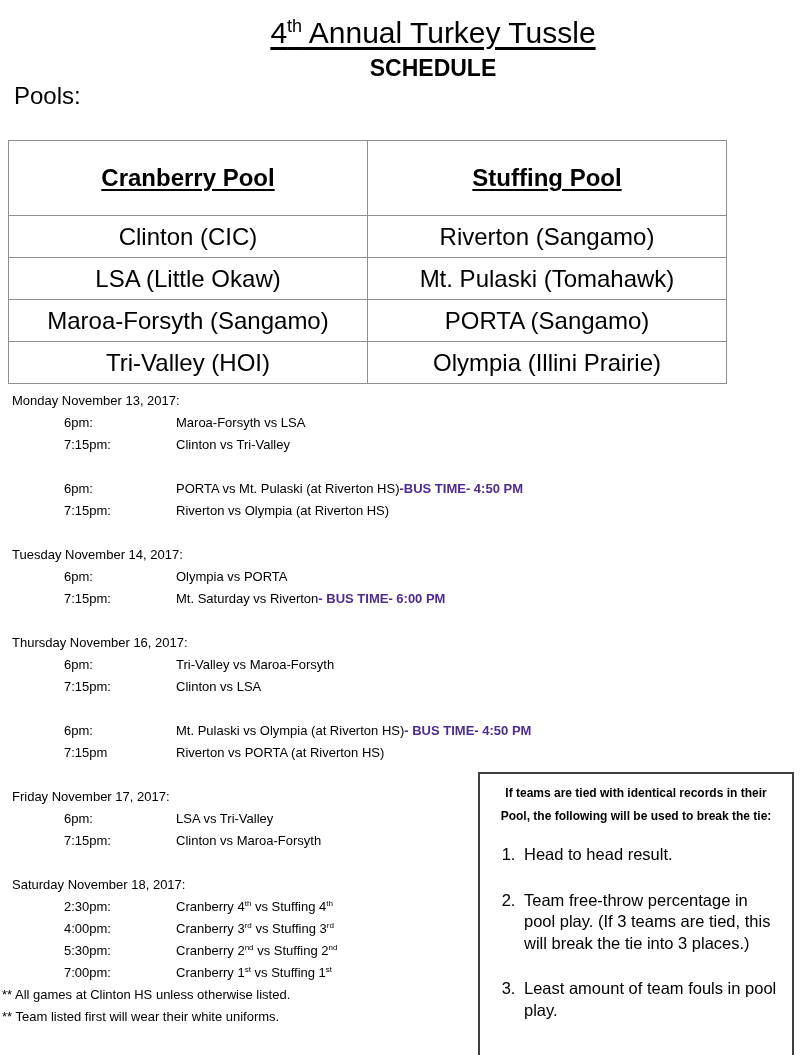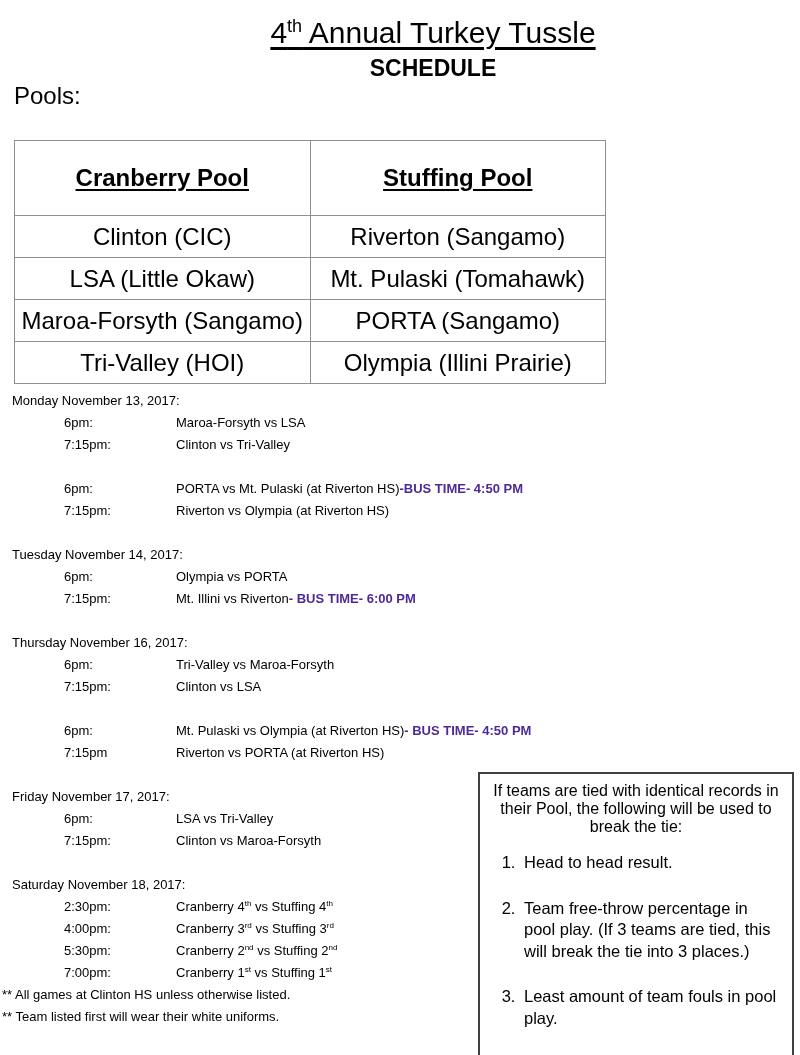--- a/index.html
+++ b/index.html
@@ -10,21 +10,21 @@
   
   .title-block{position:absolute;top:8px;left:0;width:100%;text-align:center;margin-left:33px;}
   .title-line1{font-size:30px;line-height:36px;}
   .title-line1 .ul{text-decoration:underline;text-underline-offset:4px;}
   .title-line1 sup{font-size:60%;}
   .title-line2{font-size:23px;line-height:34px;font-weight:bold;}
   
   .pools-label{position:absolute;top:82px;left:14px;font-size:24px;}
   
   .pool-table{
-    position:absolute;top:140px;left:14px;width:592px;
+    position:absolute;top:140px;left:8px;width:719px;
     border-collapse:collapse;table-layout:fixed;
   }
   .pool-table td,.pool-table th{
     border:1.5px solid var(--table-border,#8f8f8f);
     text-align:center;vertical-align:middle;font-size:24px;padding:0;
   }
   .pool-table th{height:74px;font-weight:bold;}
   .pool-table th span{text-decoration:underline;text-underline-offset:3px;}
   .pool-table td{height:41px;font-weight:normal;}
   
@@ -37,21 +37,21 @@
   .spacer-line{height:22px;}
   .sat-sup{font-size:62%;vertical-align:super;line-height:0;}
   .bus-tba{color:var(--accent,#4e2a96);font-weight:bold;white-space:nowrap;}
   .footnote{white-space:nowrap;}
   
   .tiebox{
     position:absolute;top:772px;left:478px;width:316px;height:283px;
     border:2px solid var(--box-border,#404040);border-bottom:none;
     box-sizing:border-box;padding:8px 10px 0 10px;
   }
-  .tiebox-heading{font-size:16px;font-weight:normal;text-align:center;line-height:18px;}
+  .tiebox-heading{font-size:12px;font-weight:bold;text-align:center;line-height:23px;}
   .tiebox-list{margin:16px 0 16px 0;padding:0 0 0 30px;font-size:16.5px;line-height:21.5px;}
   .tiebox-list li{margin:0 0 24px 0;padding-left:4px;}
 </style>
 </head>
 <body>
 
 <div class="page">
 
   <div class="title-block">
     <div class="title-line1"><span class="ul"><span>4</span><sup>th</sup><span> Annual Turkey Tussle</span></span></div>
@@ -92,21 +92,21 @@
       <div class="game-row"><span class="game-time">6pm:</span><span>Maroa-Forsyth vs LSA</span></div>
       <div class="game-row"><span class="game-time">7:15pm:</span><span>Clinton vs Tri-Valley</span></div>
       <div class="spacer-line"></div>
       <div class="game-row"><span class="game-time">6pm:</span><span>PORTA vs Mt. Pulaski (at Riverton HS)</span><span class="bus-time">-BUS TIME- 4:50 PM</span></div>
       <div class="game-row"><span class="game-time">7:15pm:</span><span>Riverton vs Olympia (at Riverton HS)</span></div>
     </div>
 
     <div class="date-block">
       <div class="date-heading">Tuesday November 14, 2017:</div>
       <div class="game-row"><span class="game-time">6pm:</span><span>Olympia vs PORTA</span></div>
-      <div class="game-row"><span class="game-time">7:15pm:</span><span>Mt. Illini vs Riverton</span><span class="bus-time">- BUS TIME- 6:00 PM</span></div>
+      <div class="game-row"><span class="game-time">7:15pm:</span><span>Mt. Saturday vs Riverton</span><span class="bus-time">- BUS TIME- 6:00 PM</span></div>
     </div>
 
     <div class="date-block">
       <div class="date-heading">Thursday November 16, 2017:</div>
       <div class="game-row"><span class="game-time">6pm:</span><span>Tri-Valley vs Maroa-Forsyth</span></div>
       <div class="game-row"><span class="game-time">7:15pm:</span><span>Clinton vs LSA</span></div>
       <div class="spacer-line"></div>
       <div class="game-row"><span class="game-time">6pm:</span><span>Mt. Pulaski vs Olympia (at Riverton HS)</span><span class="bus-time">- BUS TIME- 4:50 PM</span></div>
       <div class="game-row"><span class="game-time">7:15pm</span><span>Riverton vs PORTA (at Riverton HS)</span></div>
     </div>

